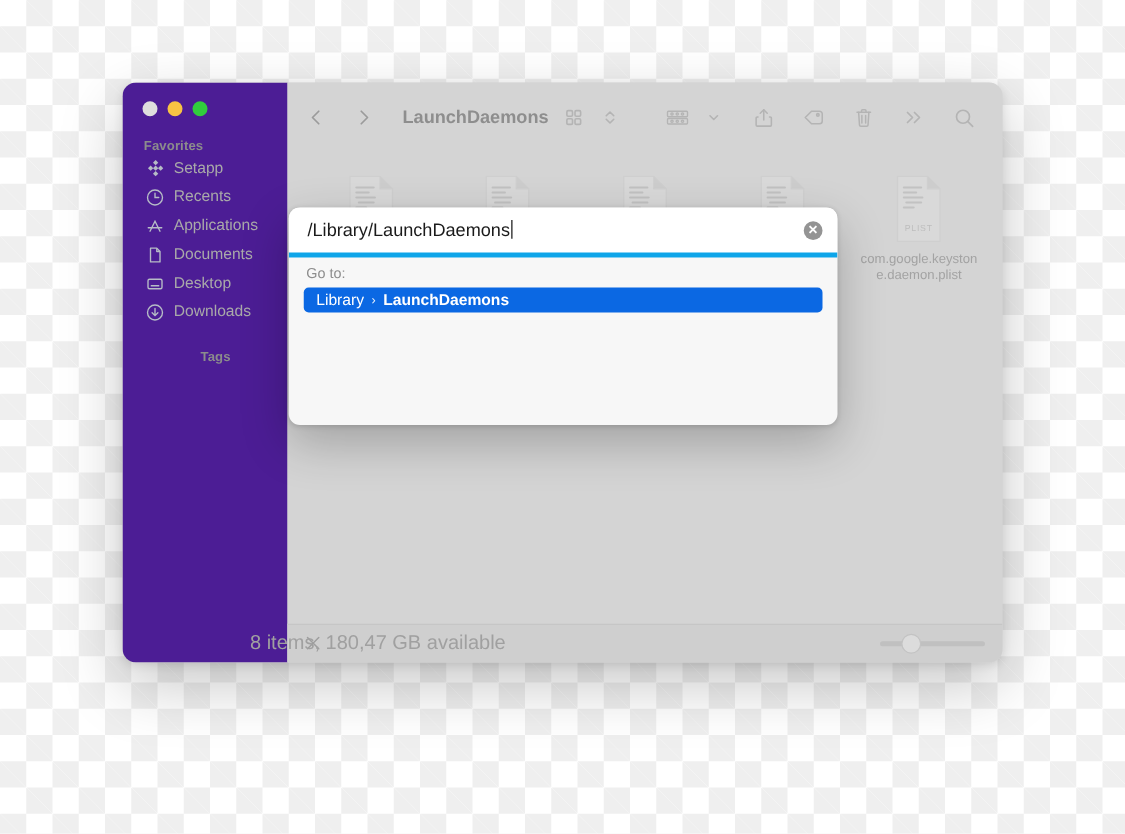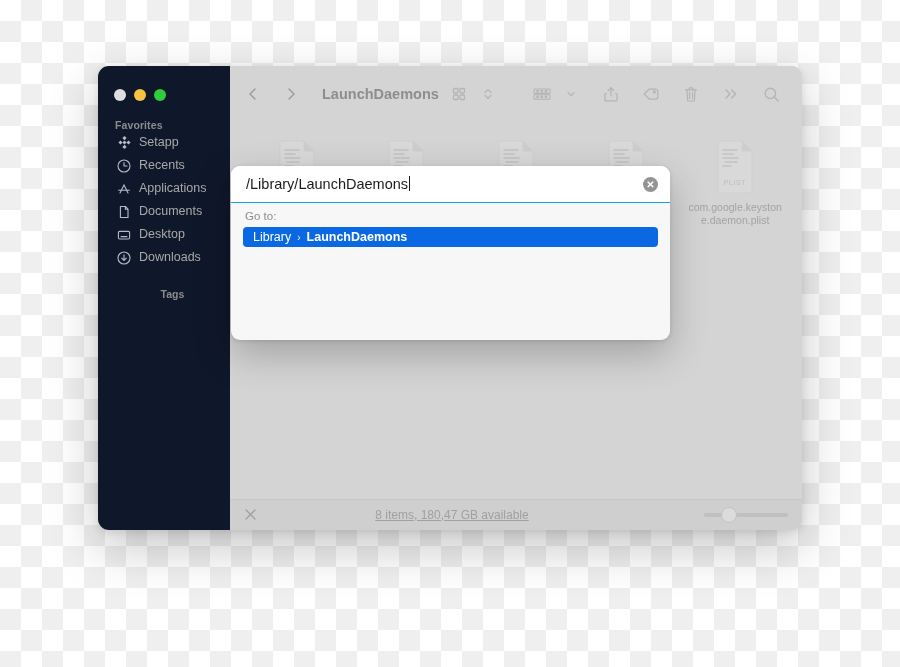--- a/index.html
+++ b/index.html
@@ -41,22 +41,22 @@
 
   .window-body {
     flex: 1;
     display: flex;
     min-height: 0;
   }
 
   
   .sidebar {
     width: 132px;
-    background: #0f172a;
-    padding-top: 13px;
+    background: #4c1d95;
+    padding-top: 5px;
     box-sizing: border-box;
     flex-shrink: 0;
   }
 
   .traffic-lights {
     display: flex;
     gap: 8px;
     padding: 10px 0 0 16px;
     height: 22px;
     box-sizing: border-box;
@@ -188,25 +188,23 @@
     border-top: 1px solid #c6c6c6;
   }
   .status-x {
     width: 16px;
     color: #9e9e9e;
     font-size: 14px;
     line-height: 1;
   }
   .status-text {
     flex: 1;
-    text-align: center;
-    font-size: 12px;
+    font-size: 16px;
     color: #a0a0a0;
     margin-left: -60px;
-    text-decoration: underline;
   }
   .zoom-slider {
     width: 84px;
     height: 14px;
     position: relative;
     display: flex;
     align-items: center;
   }
   .zoom-track {
     position: absolute;
@@ -238,21 +236,21 @@
     overflow: hidden;
     display: flex;
     flex-direction: column;
   }
   .goto-field {
     height: 36px;
     background: #ffffff;
     display: flex;
     align-items: center;
     padding: 0 12px 0 15px;
-    border-bottom: 1px solid #0ea5e9;
+    border-bottom: 4px solid #0ea5e9;
     flex-shrink: 0;
   }
   .goto-input-text {
     flex: 1;
     font-size: 14.5px;
     color: #1b1b1b;
     position: relative;
     white-space: nowrap;
   }
   .caret {

